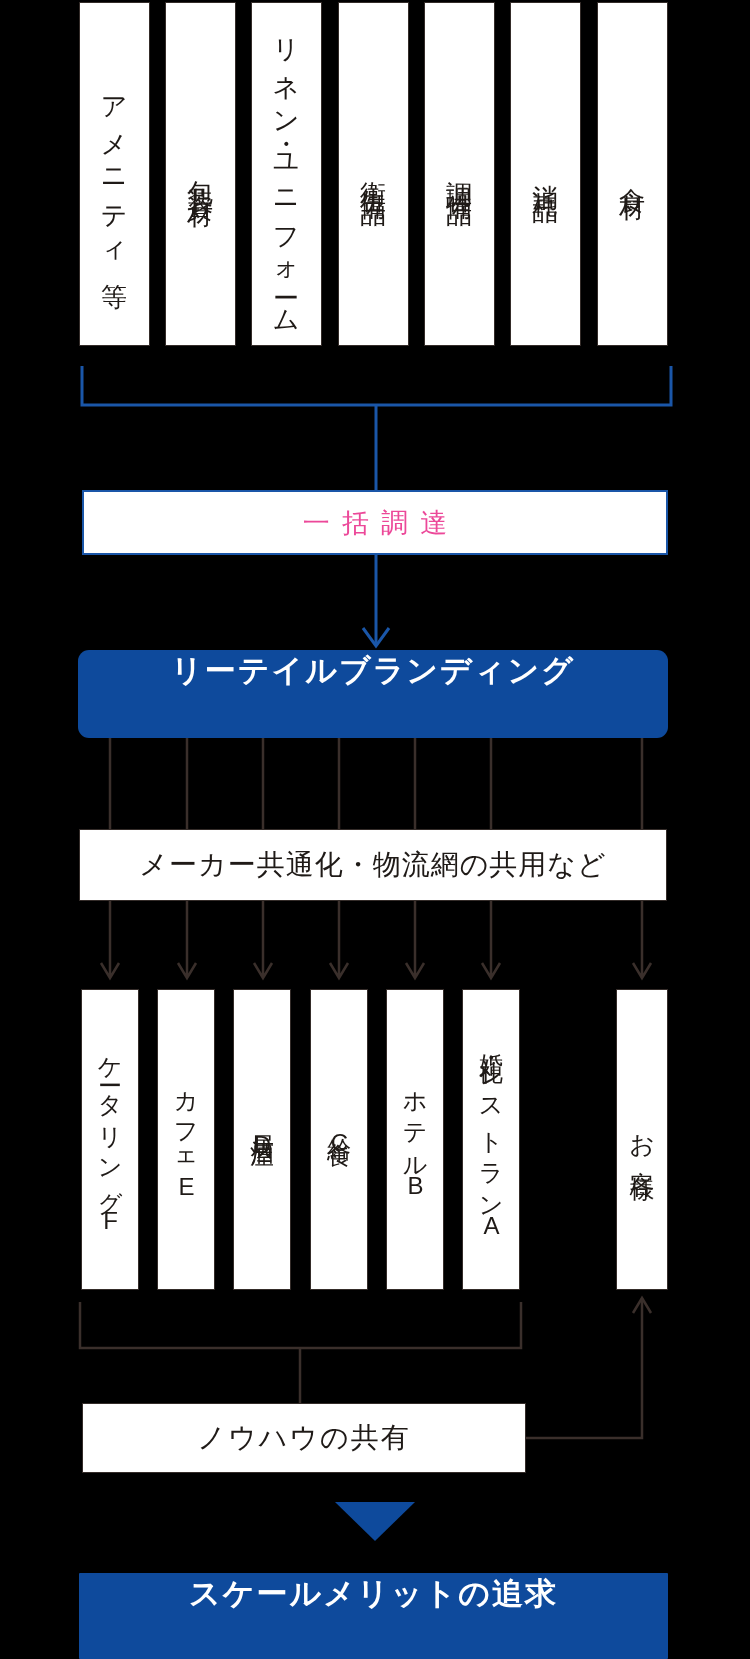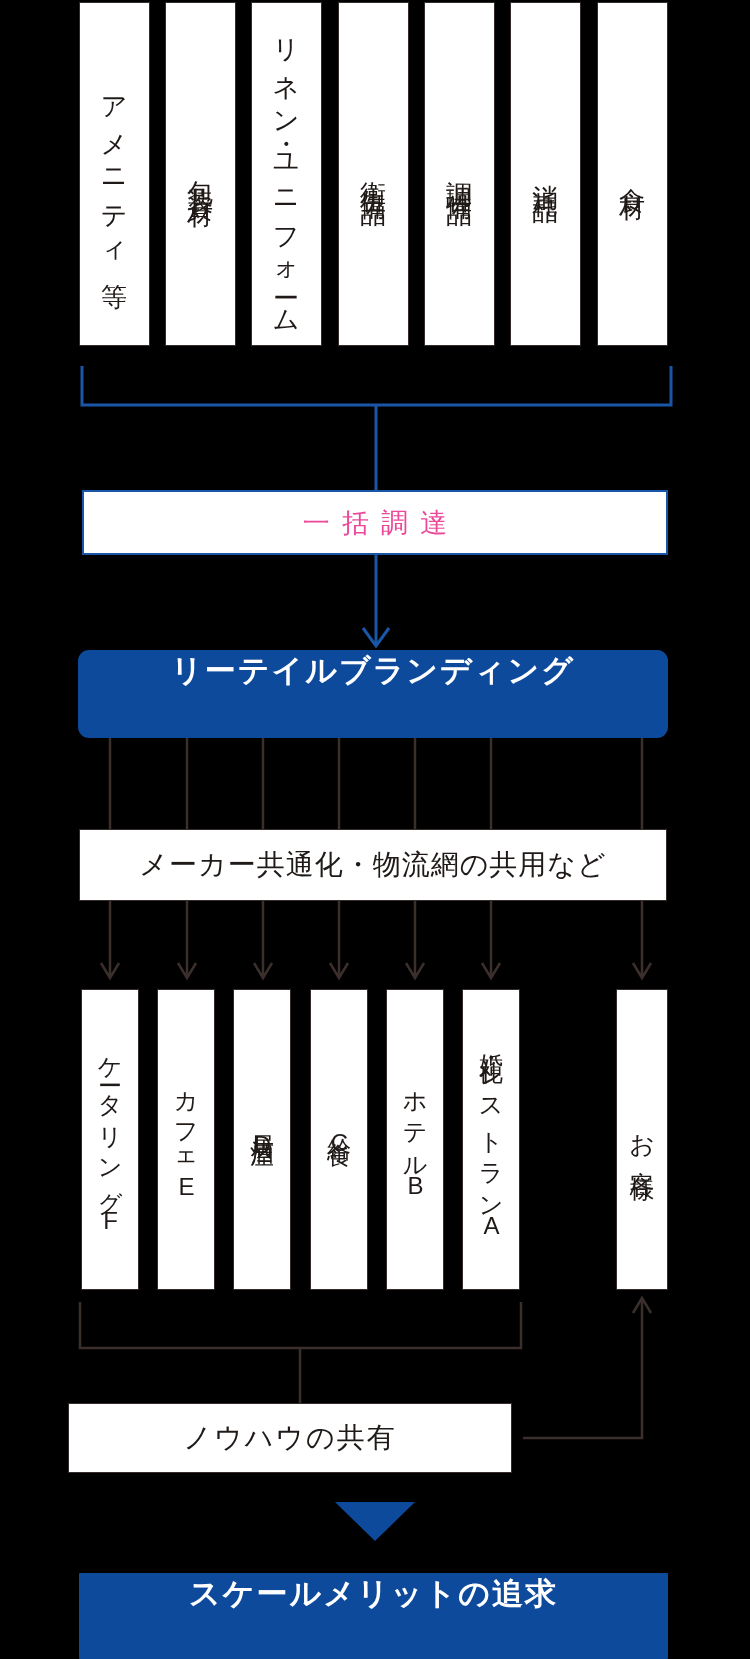--- a/index.html
+++ b/index.html
@@ -28,21 +28,21 @@
   
   .infra{left:79px;top:817px;width:588px;height:72px;font-size:28px;letter-spacing:1px;margin-top:12px;}
   
   .biz{top:989px;width:58px;height:301px;}
   .b0{left:81px;} .b1{left:157px;} .b2{left:233px;} .b3{left:310px;}
   .b4{left:386px;} .b5{left:462px;}
   .biz .vtext{font-size:24px;letter-spacing:5px;}
   .customer{left:616px;top:989px;width:52px;height:301px;}
   .customer .vtext{font-size:25px;letter-spacing:6px;}
   
-  .knowhow{left:68px;top:1403px;width:444px;height:70px;font-size:28px;letter-spacing:2px;}
+  .knowhow{left:82px;top:1403px;width:444px;height:70px;font-size:28px;letter-spacing:2px;}
 </style>
 </head>
 <body>
 
 <div id="stage">
 
   <svg class="wires" width="750" height="1659" viewBox="0 0 750 1659">
 
     <path d="M82,366 L82,405 L671,405 L671,366" fill="none" stroke="#1a56a8" stroke-width="3"></path>
     <path d="M376,405 L376,490" fill="none" stroke="#1a56a8" stroke-width="3"></path>

